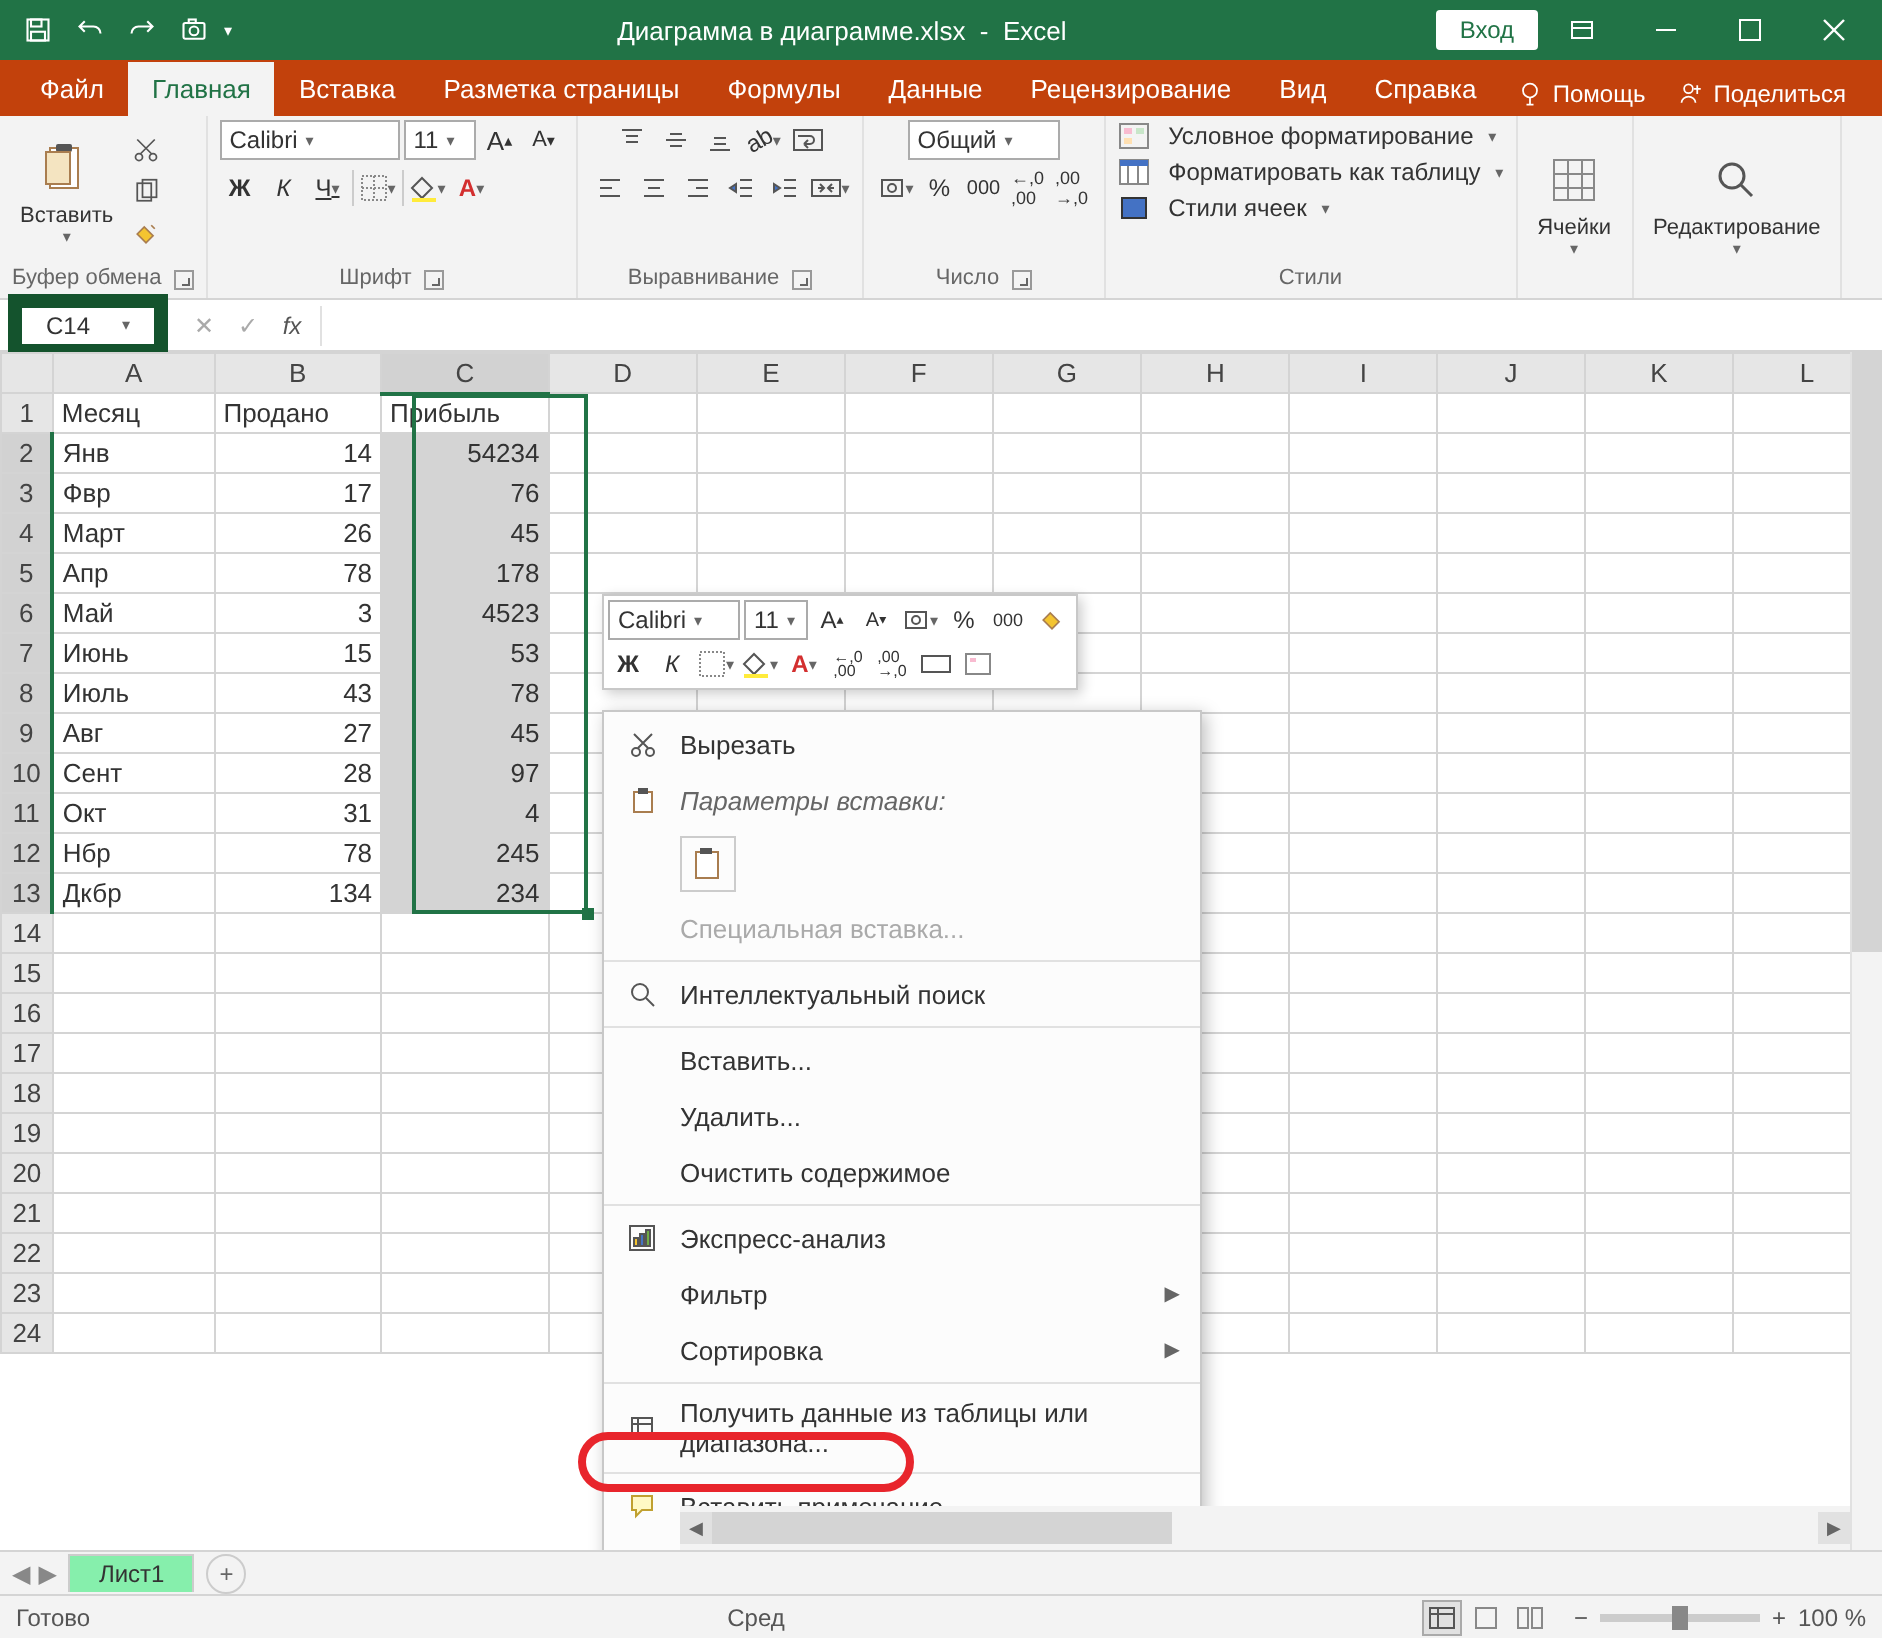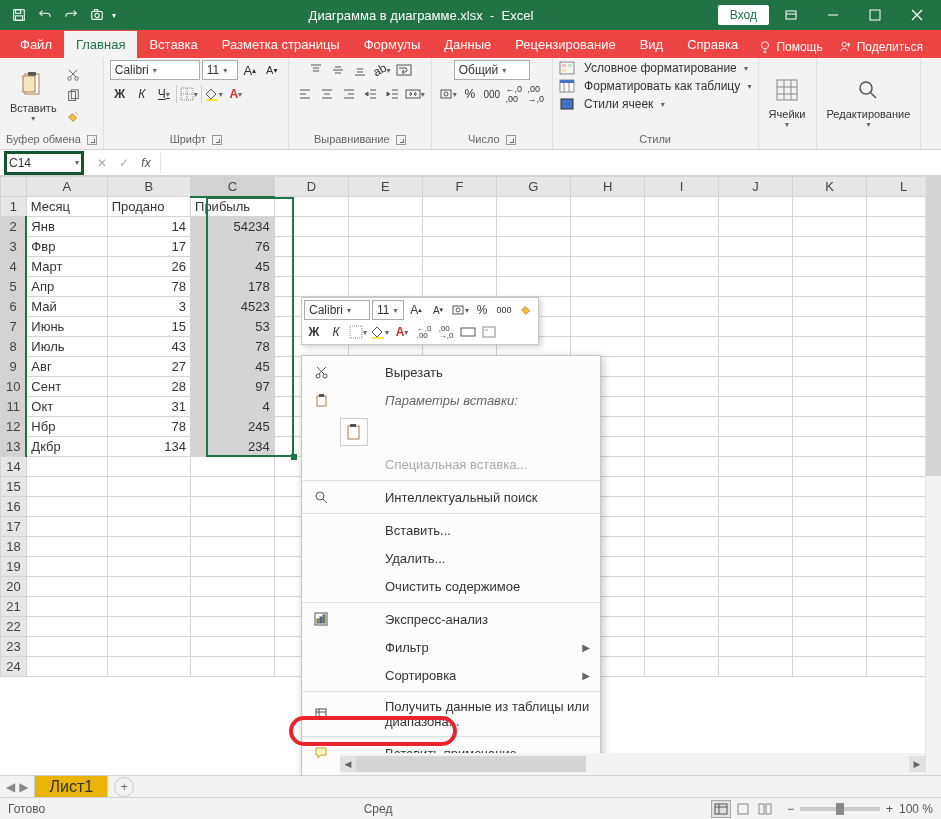--- a/index.html
+++ b/index.html
@@ -10,21 +10,21 @@
   .qat { display: flex; gap: 4px; padding: 0 8px; align-items: center; }
   .qat-btn { width: 22px; height: 22px; display: flex; align-items: center; justify-content: center; cursor: pointer; }
   .qat-btn svg { width: 14px; height: 14px; }
   .title-center { flex: 1; text-align: center; font-size: 13px; }
   .title-right { display: flex; align-items: center; gap: 2px; padding-right: 4px; }
   .login-btn { background: #fff; color: #217346; padding: 3px 12px; font-size: 12px; border-radius: 2px; }
   .win-btn { width: 40px; height: 30px; display: flex; align-items: center; justify-content: center; cursor: pointer; }
   .win-btn svg { width: 12px; height: 12px; }
   
   
-  .ribbon-tabs { background: #ef4444; height: 28px; display: flex; align-items: flex-end; color: #fff; padding-left: 8px; }
+  .ribbon-tabs { background: #c2410c; height: 28px; display: flex; align-items: flex-end; color: #fff; padding-left: 8px; }
   .ribbon-tab { padding: 6px 12px; cursor: pointer; font-size: 13px; }
   .ribbon-tab.active { background: #f3f3f3; color: #217346; }
   .ribbon-tabs .spacer { flex: 1; }
   .ribbon-right { display: flex; align-items: center; gap: 4px; padding-right: 12px; }
   .ribbon-right-item { display: flex; align-items: flex-start; gap: 4px; cursor: pointer; font-size: 12px; padding: 4px 6px; }
   
   
   .ribbon { background: #f3f3f3; height: 92px; border-bottom: 1px solid #d4d4d4; display: flex; }
   .ribbon-group { border-right: 1px solid #e1e1e1; padding: 2px 6px; display: flex; flex-direction: column; }
   .group-body { flex: 1; display: flex; align-items: center; gap: 2px; }
@@ -43,21 +43,21 @@
   .font-row { display: flex; gap: 2px; align-items: center; }
   .combo { border: 1px solid #ababab; background: #fff; height: 20px; display: flex; align-items: center; padding: 0 4px; font-size: 12px; }
   .combo .arrow { margin-left: 4px; font-size: 8px; color: #666; }
   
   .bold { font-weight: bold; }
   .italic { font-style: italic; }
   .underline { text-decoration: underline; }
   
   
   .formula-bar { height: 26px; border-bottom: 1px solid #d4d4d4; display: flex; align-items: center; background: #fff; }
-  .name-box { width: 80px; border: 3px solid #14532d; margin: 2px 4px; padding: 2px 2px; font-size: 12px; display: flex; align-items: center; }
+  .name-box { width: 80px; border: 7px solid #14532d; margin: 2px 4px; padding: 2px 12px; font-size: 12px; display: flex; align-items: center; }
   .name-box .arrow { margin-left: auto; font-size: 8px; color: #666; }
   .formula-btns { display: flex; gap: 2px; padding: 0 4px; border-right: 1px solid #e1e1e1; }
   .formula-btn { width: 20px; height: 20px; display: flex; align-items: center; justify-content: center; color: #aaa; cursor: pointer; }
   .formula-input { flex: 1; padding: 0 6px; font-style: italic; color: #888; }
   
   
   .grid-container { position: relative; background: #fff; }
   .grid { border-collapse: collapse; table-layout: fixed; }
   .grid th, .grid td { border: 1px solid #d4d4d4; font-size: 13px; font-weight: normal; height: 20px; }
   .corner { width: 28px; background: #e6e6e6; }
@@ -76,32 +76,32 @@
   .mini-toolbar { position: absolute; background: #fff; border: 1px solid #c8c8c8; box-shadow: 2px 2px 6px rgba(0,0,0,0.2); padding: 2px; display: flex; flex-direction: column; gap: 2px; }
   .mini-row { display: flex; gap: 2px; align-items: center; }
   .mini-btn { width: 20px; height: 20px; display: flex; align-items: center; justify-content: center; cursor: pointer; font-size: 12px; }
   
   
   .context-menu { position: absolute; background: #fcfcfc; border: 1px solid #c8c8c8; box-shadow: 2px 2px 8px rgba(0,0,0,0.25); width: 300px; padding: 2px 0; }
   .menu-item { display: flex; align-items: center; padding: 5px 10px; cursor: pointer; font-size: 13px; gap: 10px; }
   .menu-item.disabled { color: #aaa; cursor: default; }
   .menu-item.header { font-weight: normal; color: #666; cursor: default; font-style: italic; }
   .menu-icon { width: 18px; height: 18px; display: flex; align-items: center; justify-content: center; }
-  .menu-text { flex: 1; margin-left: 45px; }
+  .menu-text { flex: 1; }
   .menu-arrow { font-size: 10px; color: #666; }
   .menu-sep { height: 1px; background: #e1e1e1; margin: 2px 0; }
   .paste-opts { padding: 4px 38px; }
   .paste-opt-btn { width: 28px; height: 28px; border: 1px solid #ccc; display: flex; align-items: center; justify-content: center; cursor: pointer; }
   
   .highlight-oval { position: absolute; border: 4px solid #e8252c; border-radius: 18px; pointer-events: none; }
   
   
   .sheet-tabs { position: absolute; bottom: 22px; left: 0; right: 0; height: 22px; background: #f3f3f3; border-top: 1px solid #d4d4d4; display: flex; align-items: center; }
   .sheet-nav { display: flex; padding: 0 6px; gap: 4px; color: #888; }
-  .sheet-tab { background: #eab308; border: 1px solid #ccc; border-bottom: none; padding: 2px 14px; font-size: 16px; cursor: pointer; }
+  .sheet-tab { background: #86efac; border: 1px solid #ccc; border-bottom: none; padding: 2px 14px; font-size: 12px; cursor: pointer; }
   .sheet-add { width: 20px; height: 20px; display: flex; align-items: center; justify-content: center; border: 1px solid #ccc; border-radius: 50%; margin-left: 6px; cursor: pointer; color: #666; }
   
   
   .status-bar { position: absolute; bottom: 0; left: 0; right: 0; height: 22px; background: #f3f3f3; border-top: 1px solid #d4d4d4; display: flex; align-items: center; padding: 0 8px; font-size: 12px; color: #555; }
   .status-bar .spacer { flex: 1; }
   .view-btns { display: flex; gap: 2px; }
   .view-btn { width: 20px; height: 18px; display: flex; align-items: center; justify-content: center; cursor: pointer; border: 1px solid transparent; }
   .view-btn.active { border-color: #aaa; background: #e1e1e1; }
   .zoom { display: flex; align-items: center; gap: 6px; margin-left: 12px; }
   .zoom-slider { width: 80px; height: 4px; background: #ccc; position: relative; }

